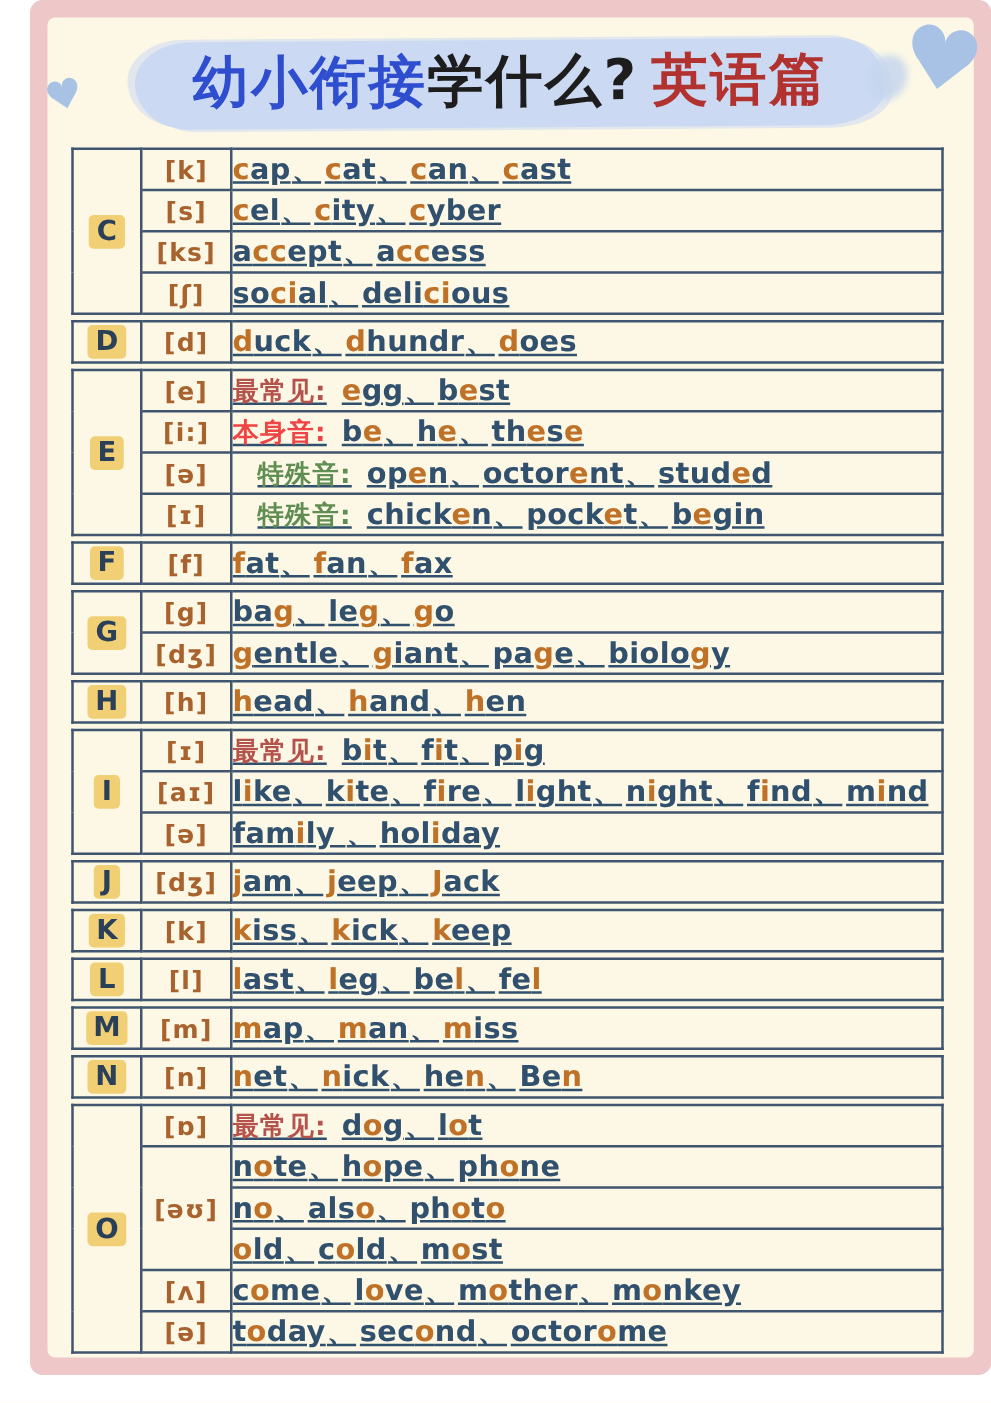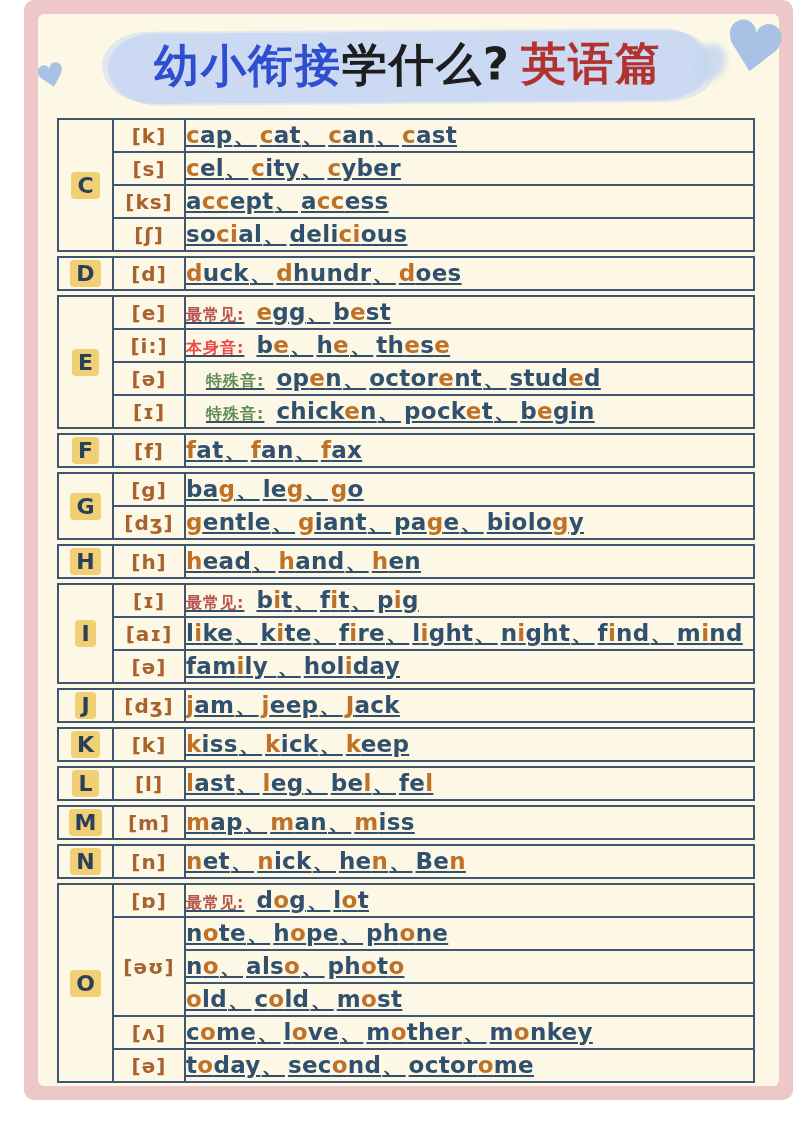--- a/index.html
+++ b/index.html
@@ -52,21 +52,21 @@
   td.phon-cell{
     width:70px;text-align:center;color:#a8622e;
     font-size:20px;font-weight:bold;letter-spacing:1px;
   }
   td.words-cell{
     padding:0 6px 0 11px;font-size:23px;font-weight:bold;color:#30506e;
     letter-spacing:.3px;white-space:nowrap;overflow:hidden;text-decoration:underline;
   }
   .hl{color:#bf7227;}
   .sep{margin:0 3px 0 1px;color:#30506e;}
-  .label{font-size:16px;font-weight:bold;margin-right:12px;letter-spacing:1px;}
+  .label{font-size:21px;font-weight:bold;margin-right:12px;letter-spacing:1px;}
   .label-red{color:#b5524c;}
   .label-dark{color:#ef4444;}
   .label-green{color:#5f8d52;padding-left:20px;}
 </style>
 </head>
 <body>
 
 <div class="page">
   <div class="frame">
     <div class="card">

